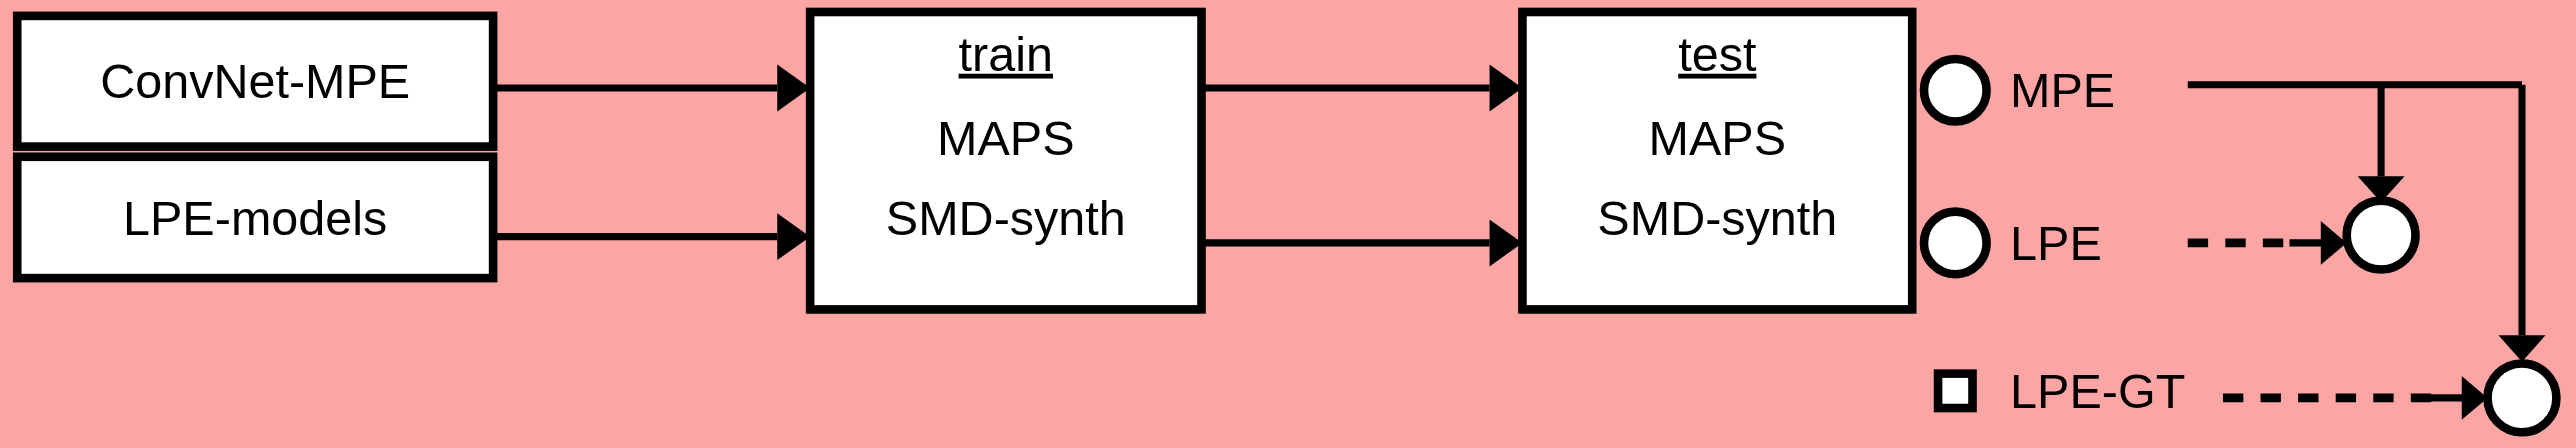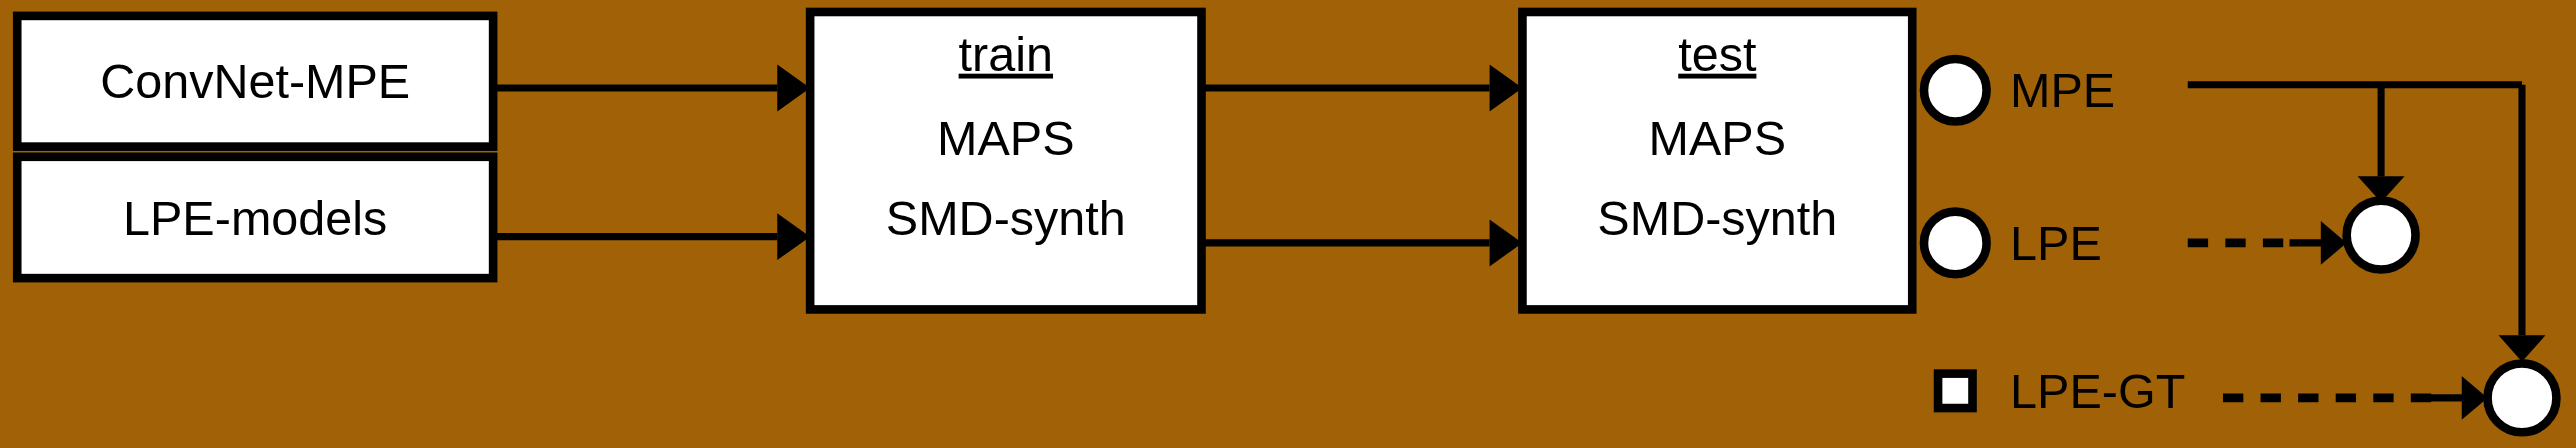--- a/index.html
+++ b/index.html
@@ -8,21 +8,21 @@
     padding: 0;
     background: #ffffff;
   }
   body {
     font-family: "Liberation Sans", sans-serif;
   }
   #diagram-root {
     position: relative;
     width: 2576px;
     height: 449px;
-    background: #a16207;
+    background: #fca5a5;
     overflow: hidden;
   }
   #diagram-svg {
     position: absolute;
     top: 0;
     left: 0;
     width: 2576px;
     height: 449px;
     display: block;
   }

